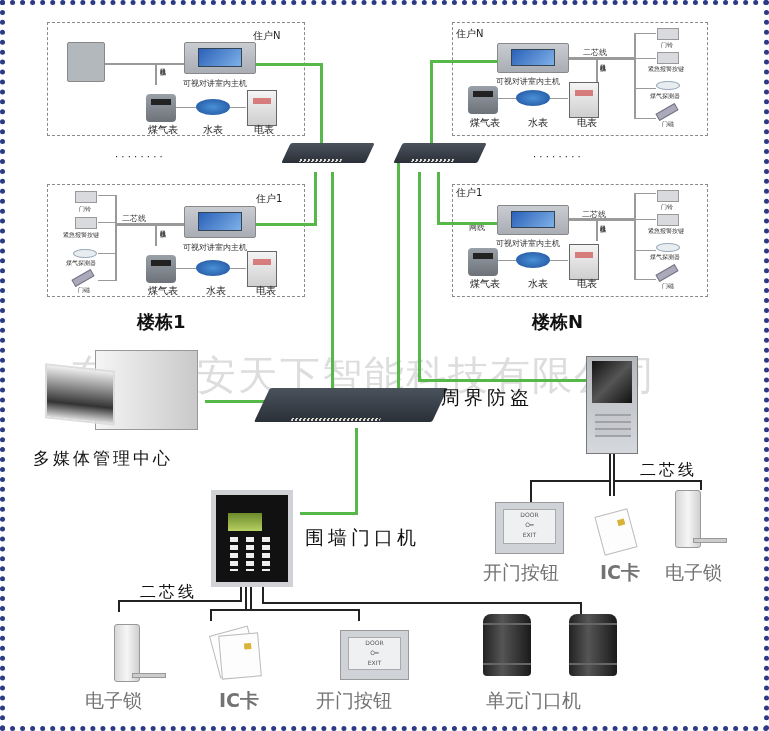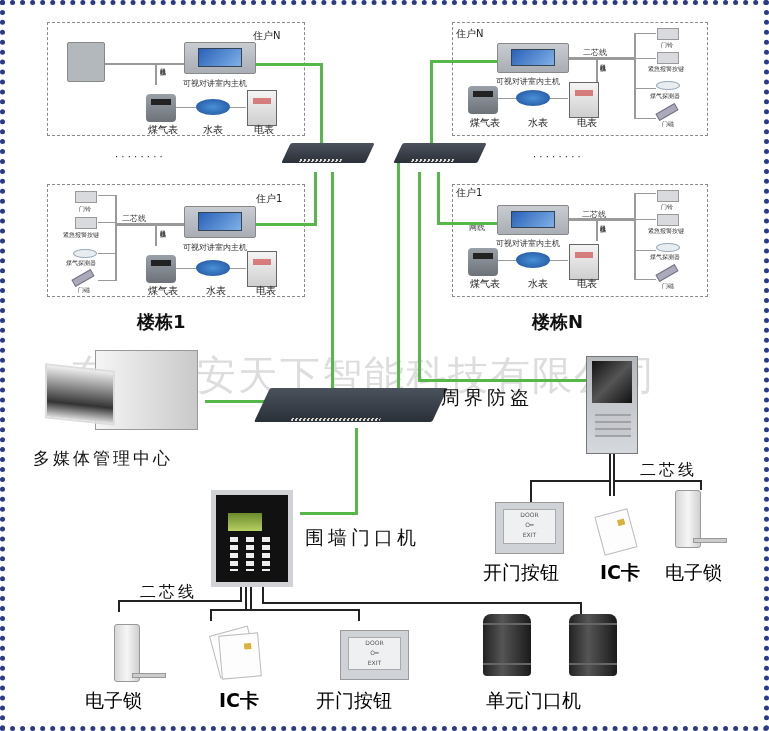--- a/index.html
+++ b/index.html
@@ -6,21 +6,21 @@
   html, body { width: 769px; height: 731px; background: #fff; overflow: hidden; }
   body { position: relative; font-family: "DejaVu Sans", sans-serif; color: #111; }
   .frame { position: absolute; left: 0; top: 0; width: 769px; height: 731px;
     border-top: 5px dotted #2b3a85; border-left: 5px dotted #2b3a85;
     border-right: 5px dotted #2b3a85; border-bottom: 5px dotted #2b3a85; }
   .dashbox { position: absolute; border: 1.5px dashed #8a8a8a; }
   .tiny { position: absolute; font-size: 8px; color: #333; white-space: nowrap; }
   .sm { position: absolute; font-size: 10px; color: #222; white-space: nowrap; }
   .lbl { position: absolute; font-size: 17px; color: #111; white-space: nowrap; letter-spacing: 4px; }
   .lbl-b { position: absolute; font-size: 17px; font-weight: bold; color: #111; white-space: nowrap; }
-  .lbl-l { position: absolute; font-size: 19px; color: #000000; white-space: nowrap; letter-spacing: 0px; }
+  .lbl-l { position: absolute; font-size: 19px; color: #737373; white-space: nowrap; letter-spacing: 0px; }
   .gl { position: absolute; background: #55b848; }
   .kl { position: absolute; background: #222; }
   .gy { position: absolute; background: #9a9a9a; }
   .watermark { position: absolute; left: 70px; top: 348px; font-size: 40px; color: rgba(180,180,180,0.45);
     white-space: nowrap; letter-spacing: 2px; font-family: "DejaVu Sans", sans-serif; }
   
   .panel { position: absolute; background: linear-gradient(#c9ccd1,#a9adb4); border: 1px solid #888; border-radius: 2px; }
   .panel .scr { position: absolute; left: 18%; top: 18%; width: 64%; height: 62%; background: linear-gradient(135deg,#2a61b8,#7fb1e8); border: 1px solid #345; }
   .gasm { position: absolute; width: 30px; height: 28px; background: linear-gradient(#9aa0a8,#6c7278); border-radius: 4px; }
   .gasm::before { content:""; position:absolute; left:5px; top:5px; width:20px; height:6px; background:#222; }

